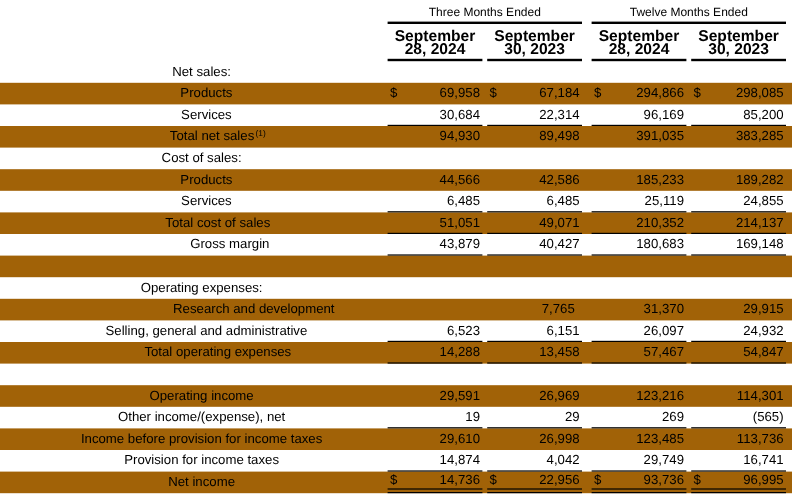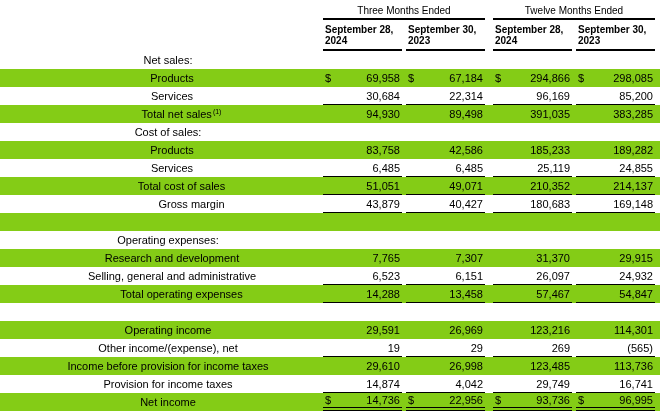--- a/index.html
+++ b/index.html
@@ -13,31 +13,31 @@
   .sheet { padding-top: 5px; width: 660px; }
 
   
   .hrow { display: flex; align-items: flex-end; }
   .labelcol { flex: 1; }
   .group {
     width: 162px; text-align: center; font-weight: normal; font-size: 10px;
     padding-bottom: 2px; border-bottom: 2px solid #000;
   }
   .datecell {
-    width: 79px; font-weight: bold;
-    font-size: 10px; line-height: 11px;
+    width: 79px; text-align: center; font-weight: bold;
+    font-size: 13px; line-height: 11px;
     padding: 4px 2px 3px; border-bottom: 2px solid #000;
   }
   .spa { width: 4px; }
   .gsp { width: 8px; }
   .spr { width: 5px; }
 
   
   .trow { display: flex; height: 18px; align-items: stretch; }
-  .shaded { background: #84cc16; }
+  .shaded { background: #a16207; }
   .label {
     flex: 1; font-size: 11px; line-height: 18px; white-space: nowrap;
     overflow: hidden;
     text-align: center;
   }
   sup.fn { font-size: 7px; vertical-align: 4px; margin-left: 1px; line-height: 0; }
   .vcell {
     width: 79px; display: flex; justify-content: space-between;
     align-items: flex-end; font-size: 11px; line-height: 14px;
     padding: 0 2px 2px 2px;
@@ -184,21 +184,21 @@
         <div class="vcell">
           <span class="dollar"></span>
           <span class="num"></span>
         </div>
         <div class="spr"></div>
       </div>
       <div class="trow shaded">
         <div class="label" style="padding-left: 21px;">Products</div>
         <div class="vcell">
           <span class="dollar"></span>
-          <span class="num">83,758</span>
+          <span class="num">44,566</span>
         </div>
         <div class="spa"></div>
         <div class="vcell">
           <span class="dollar"></span>
           <span class="num">42,586</span>
         </div>
         <div class="gsp"></div>
         <div class="vcell">
           <span class="dollar"></span>
           <span class="num">185,233</span>
@@ -325,24 +325,20 @@
         </div>
         <div class="spr"></div>
       </div>
       <div class="trow shaded">
         <div class="label" style="padding-left: 21px;">Research and development</div>
         <div class="vcell">
           <span class="dollar"></span>
           <span class="num">7,765</span>
         </div>
         <div class="spa"></div>
-        <div class="vcell">
-          <span class="dollar"></span>
-          <span class="num">7,307</span>
-        </div>
         <div class="gsp"></div>
         <div class="vcell">
           <span class="dollar"></span>
           <span class="num">31,370</span>
         </div>
         <div class="spa"></div>
         <div class="vcell">
           <span class="dollar"></span>
           <span class="num">29,915</span>
         </div>

